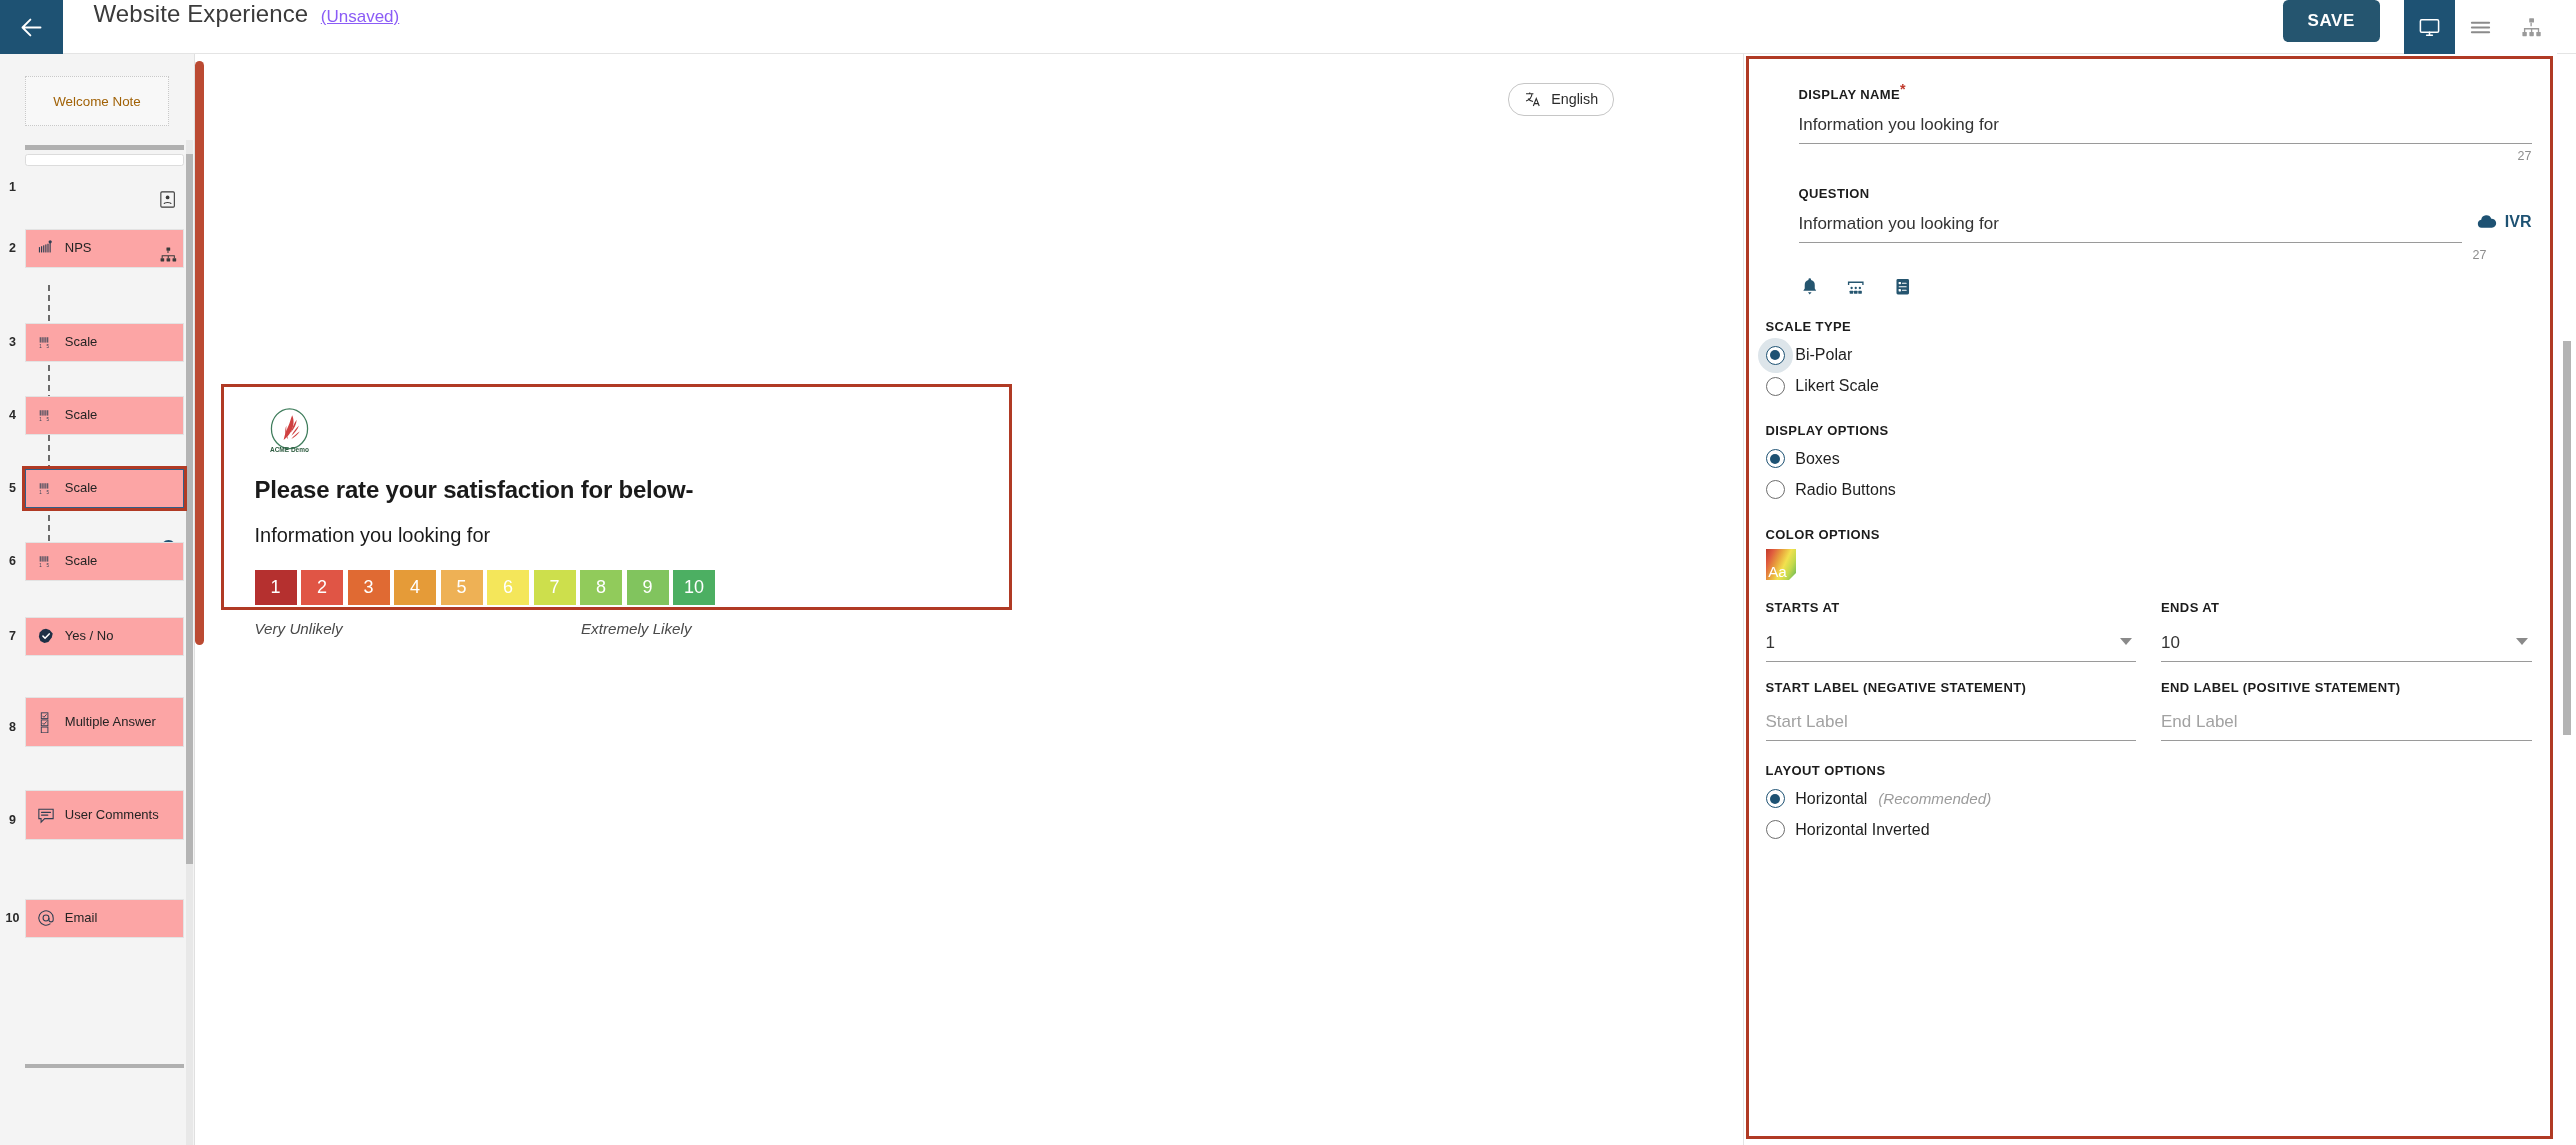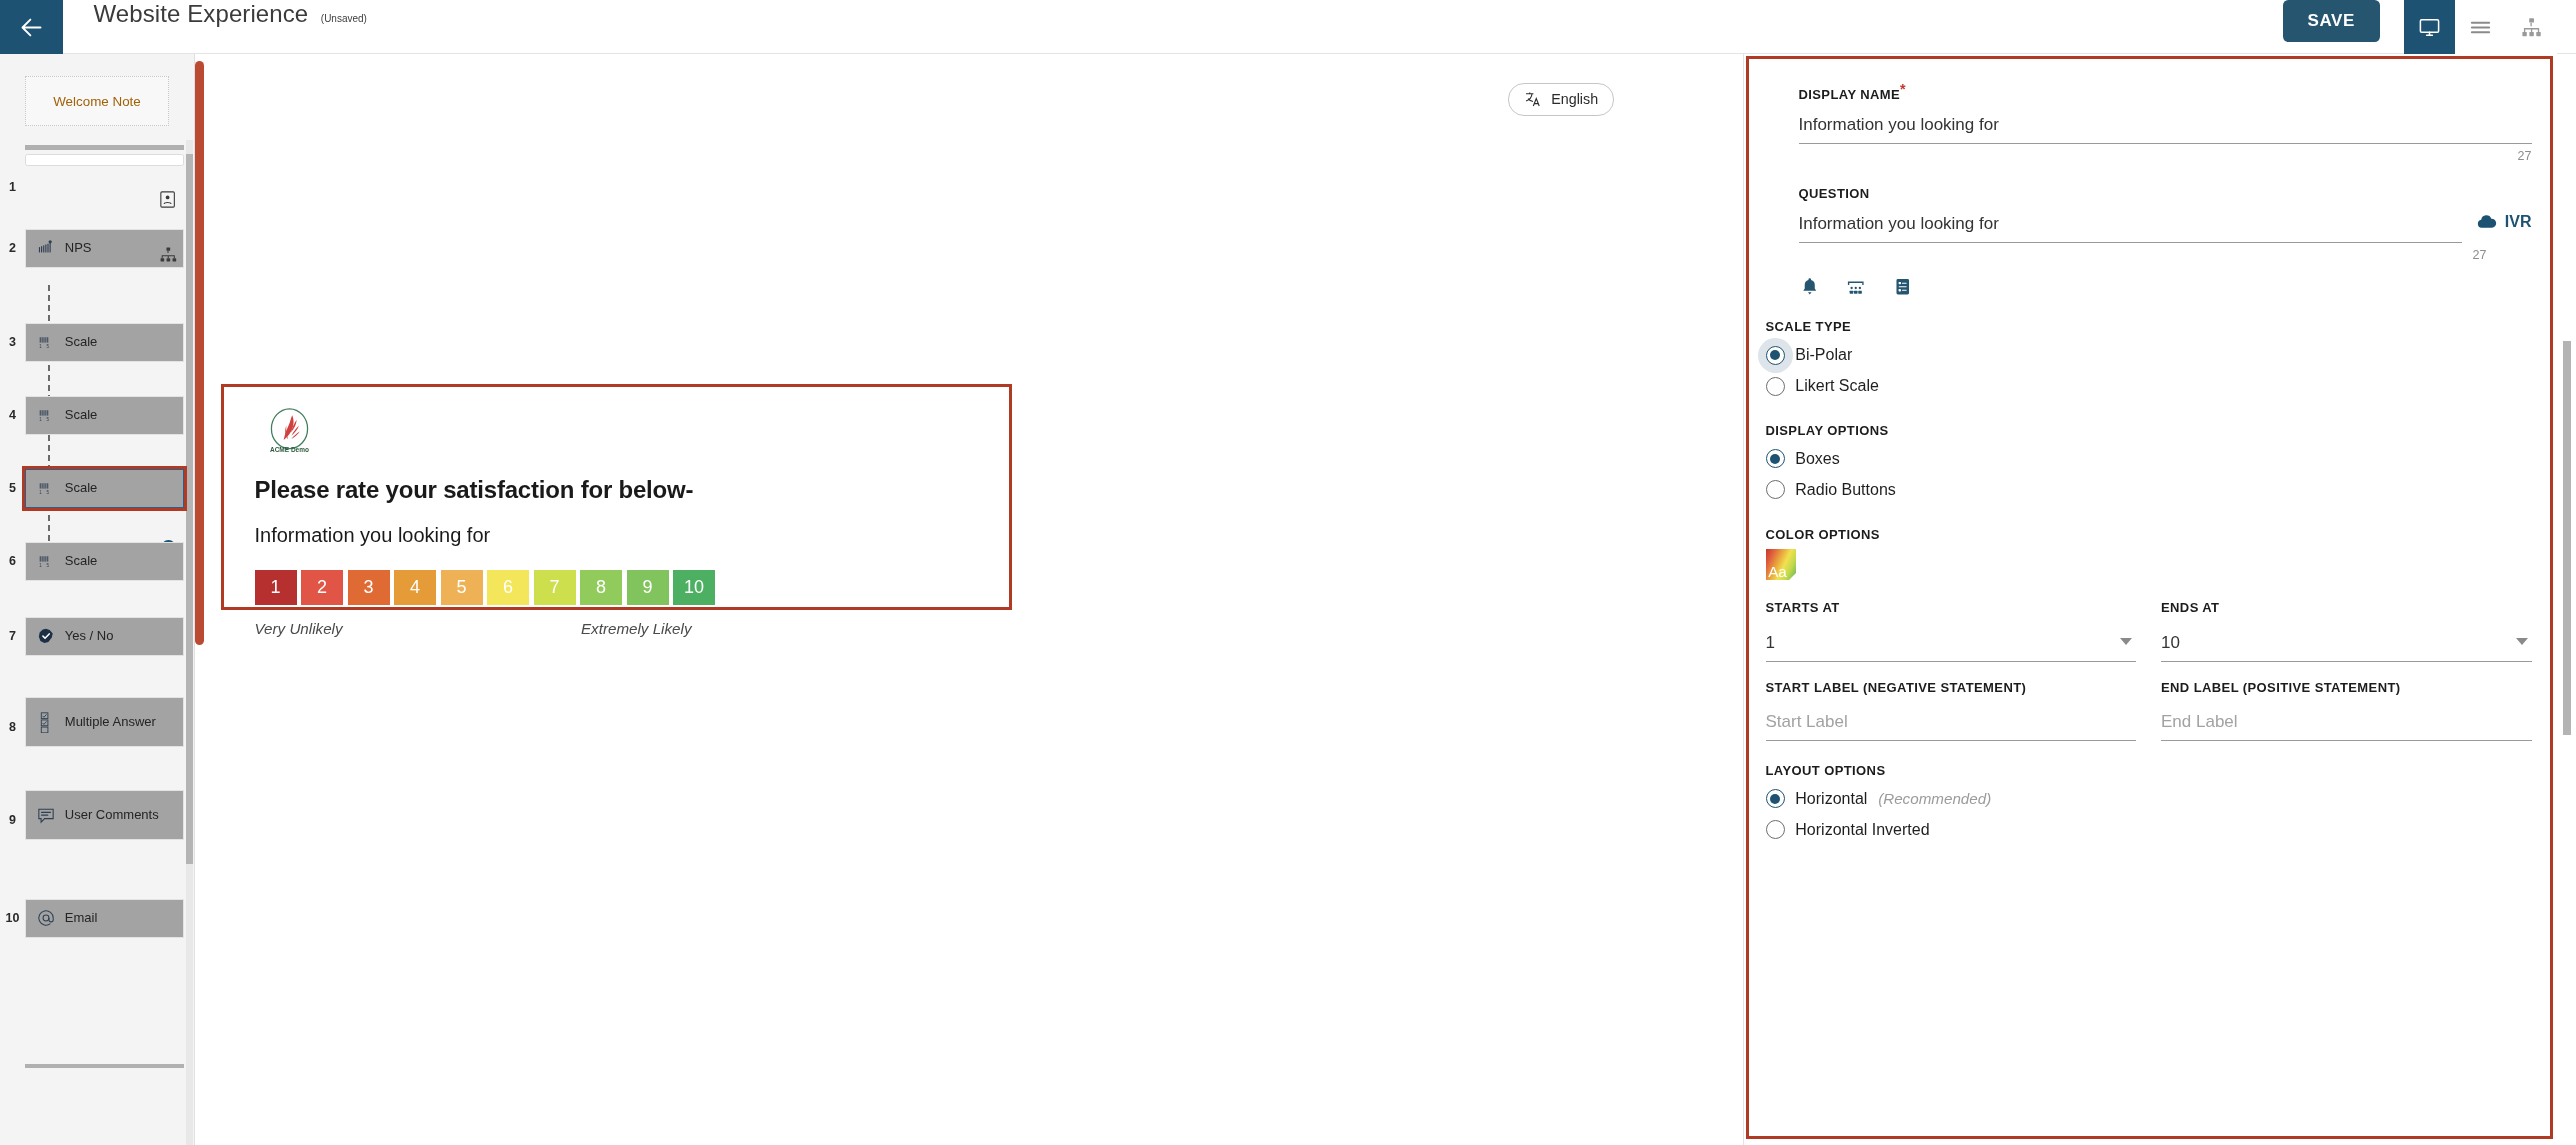--- a/index.html
+++ b/index.html
@@ -22,21 +22,21 @@
     background: #1d5madeup;
   }
   .back-btn {
     width: 63px; background: #1e5273;
     display: flex; align-items: center; justify-content: center;
     cursor: pointer;
   }
   .back-arrow { width: 27px; height: 27px; display:block; }
   .title-wrap { display: flex; align-items: baseline; padding-left: 30.5px; gap: 12.5px; }
   .page-title { font-size: 24px; color: #3b3b3b; font-weight: 400; letter-spacing: 0.1px; }
-  .unsaved { font-size: 10px; color: #404040; }
+  .unsaved { font-size: 17px; color: #8b5cf6; text-decoration: underline; }
   .topbar-right { margin-left: auto; display: flex; align-items: flex-start; height: 54px; }
   .save-btn {
     background: #25556f; color: #fff; border: none;
     font-size: 17px; font-weight: bold; letter-spacing: 0.6px;
     padding: 10.8px 25px; border-radius: 5.4px; cursor: pointer;
     margin-right: 24px;
   }
   .icon-tab {
     width: 51px; height: 54px; display: flex; align-items: center; justify-content: center;
     cursor: pointer; background: #fff;
@@ -58,21 +58,21 @@
     font-size: 13.4px; color: #a16207; cursor: pointer;
   }
   .sidebar-scroll { position: absolute; top: 86px; left: 0; right: 0; bottom: 0; }
   .top-rule { position:absolute; left: 25px; width: 159px; height: 4.5px; background:#b0b0b0; top: 5.4px;}
   .qlist { position: absolute; top: 14.3px; left: 0; right: 0; }
   .q-row { position: relative; height: 56px; display: flex; align-items: center; }
   .q-num { position: absolute; left: 0; width: 25px; text-align: center;
            font-size: 12.5px; font-weight: bold; color: #2a2a2a; }
   .q-card {
     position: absolute; left: 25px; width: 159px; height: 39px;
-    background: #a3a3a3; border: 0.9px solid #e3e3e3;
+    background: #fca5a5; border: 0.9px solid #e3e3e3;
     display: flex; align-items: center; padding-left: 10.8px; gap: 10px;
     cursor: pointer; font-size: 13px; color: #242424;
   }
   .q-card.placeholder-bar {
     height: 11.7px; border: 0.9px solid #dcdcdc; background: #fff; border-radius: 2.7px;
   }
   .q-card.selected { outline: 3.6px solid #b03a24; border-color:#2e5f8a; z-index: 5;}
   .q-label { line-height: 1.08; }
   .q-icon { width: 18px; height: 18px; flex: 0 0 18px; display:flex; align-items:center; justify-content:center;}
   .dash-line { position: absolute; left: 48px; width: 0; border-left: 2.7px dashed #6a6a6a; }

